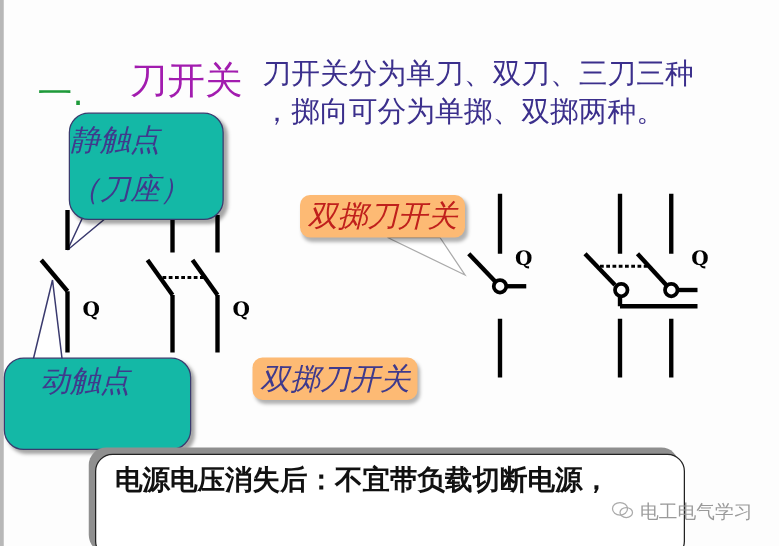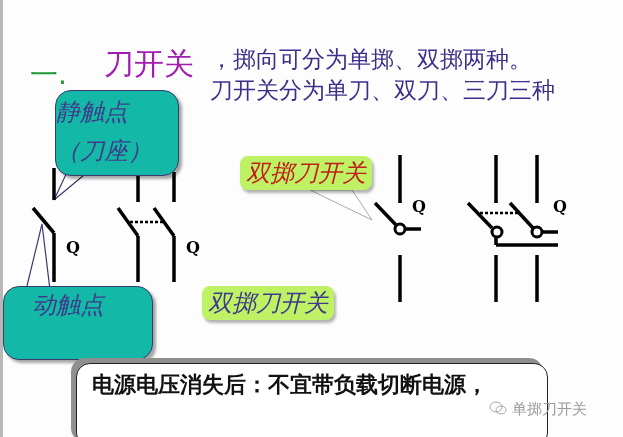--- a/index.html
+++ b/index.html
@@ -9,21 +9,21 @@
   .abs { position:absolute; }
   .heading-num { left:30px; top:56px; font-size:28px; color:#1e9a3a; font-family:"DejaVu Sans", sans-serif; }
   .heading-title { left:104px; top:44px; font-size:30px; color:#a21caf; font-family:"DejaVu Sans", sans-serif; }
   .desc { left:210px; top:44px; font-size:23px; line-height:31px; color:#3b2f8c; font-family:"DejaVu Sans", sans-serif; }
   .desc div { white-space:nowrap; }
   .callout { position:absolute; background:#14b8a6; border:1.5px solid #3a3a6e; border-radius:16px;
              box-shadow:3px 3px 3px rgba(0,0,0,0.35); color:#3f3a8c; font-style:italic;
              text-align:left; font-size:24px; }
   .callout-static { left:55px; top:90px; width:122px; height:82px; line-height:39px; padding-top:2px; }
   .callout-moving { left:3px; top:286px; width:120px; height:72px; line-height:36px;padding-left:28px; }
-  .tag { position:absolute; background:#bef264; border-radius:8px; box-shadow:2px 3px 3px rgba(0,0,0,0.3);
+  .tag { position:absolute; background:#fdba74; border-radius:8px; box-shadow:2px 3px 3px rgba(0,0,0,0.3);
          font-style:italic; font-size:24px; padding:0 6px; line-height:34px; }
   .tag-double { left:240px; top:156px; color:#c0201c; }
   .tag-single { left:202px; top:286px; color:#3f3a8c; }
   .bottom-box { position:absolute; left:76px; top:363px; width:470px; height:82px; background:#fff;
                 border:1.5px solid #222; border-radius:14px; box-shadow:-5px -5px 0 #8f8f8f; }
   .bottom-text { position:absolute; left:92px; top:370px; font-size:22px; line-height:29px; color:#111;
                  font-family:"DejaVu Serif", serif; font-weight:bold; }
   .bottom-text .l1 { white-space:nowrap; }
   .bottom-text .l2 { white-space:nowrap; padding-left:34px; }
   .watermark { position:absolute; left:512px; top:400px; font-size:15px; color:#9a9a9a;
@@ -33,22 +33,22 @@
   .q { font-family:"DejaVu Serif", serif; font-weight:bold; font-size:16px; position:absolute; color:#000; }
 </style>
 </head>
 <body>
 
 <div class="left-border"></div>
 
 <div class="abs heading-num">一.</div>
 <div class="abs heading-title">刀开关</div>
 <div class="abs desc">
+  <div>刀开关分为单刀、双刀、三刀三种</div>
   <div>，掷向可分为单掷、双掷两种。</div>
-  <div>刀开关分为单刀、双刀、三刀三种</div>
 </div>
 
 <svg class="diagram" width="623" height="437">
 
   <polygon points="68,170 90,170 54,200" fill="#fff" stroke="#3a3a6e" stroke-width="1.2"></polygon>
   <polygon points="26,290 50,290 42,224" fill="#fff" stroke="#3a3a6e" stroke-width="1.2"></polygon>
   <polygon points="310,190 352,190 372,220" fill="#fff" stroke="#aaa" stroke-width="1"></polygon>
 
   <g stroke="#000" stroke-width="3.5" fill="none">
     <line x1="54" y1="168" x2="54" y2="200"></line>
@@ -109,13 +109,13 @@
 
 <div class="bottom-box"></div>
 <div class="bottom-text">
   <div class="l1">电源电压消失后：不宜带负载切断电源，</div>
 </div>
 
 <svg class="wm-icon" viewBox="0 0 20 16">
   <ellipse cx="8" cy="7" rx="6" ry="5" fill="none" stroke="#aaa" stroke-width="1"></ellipse>
   <ellipse cx="13" cy="10" rx="5" ry="4" fill="none" stroke="#aaa" stroke-width="1"></ellipse>
 </svg>
-<div class="watermark">单掷刀开关</div>
+<div class="watermark">电工电气学习</div>
 
 </body></html>

